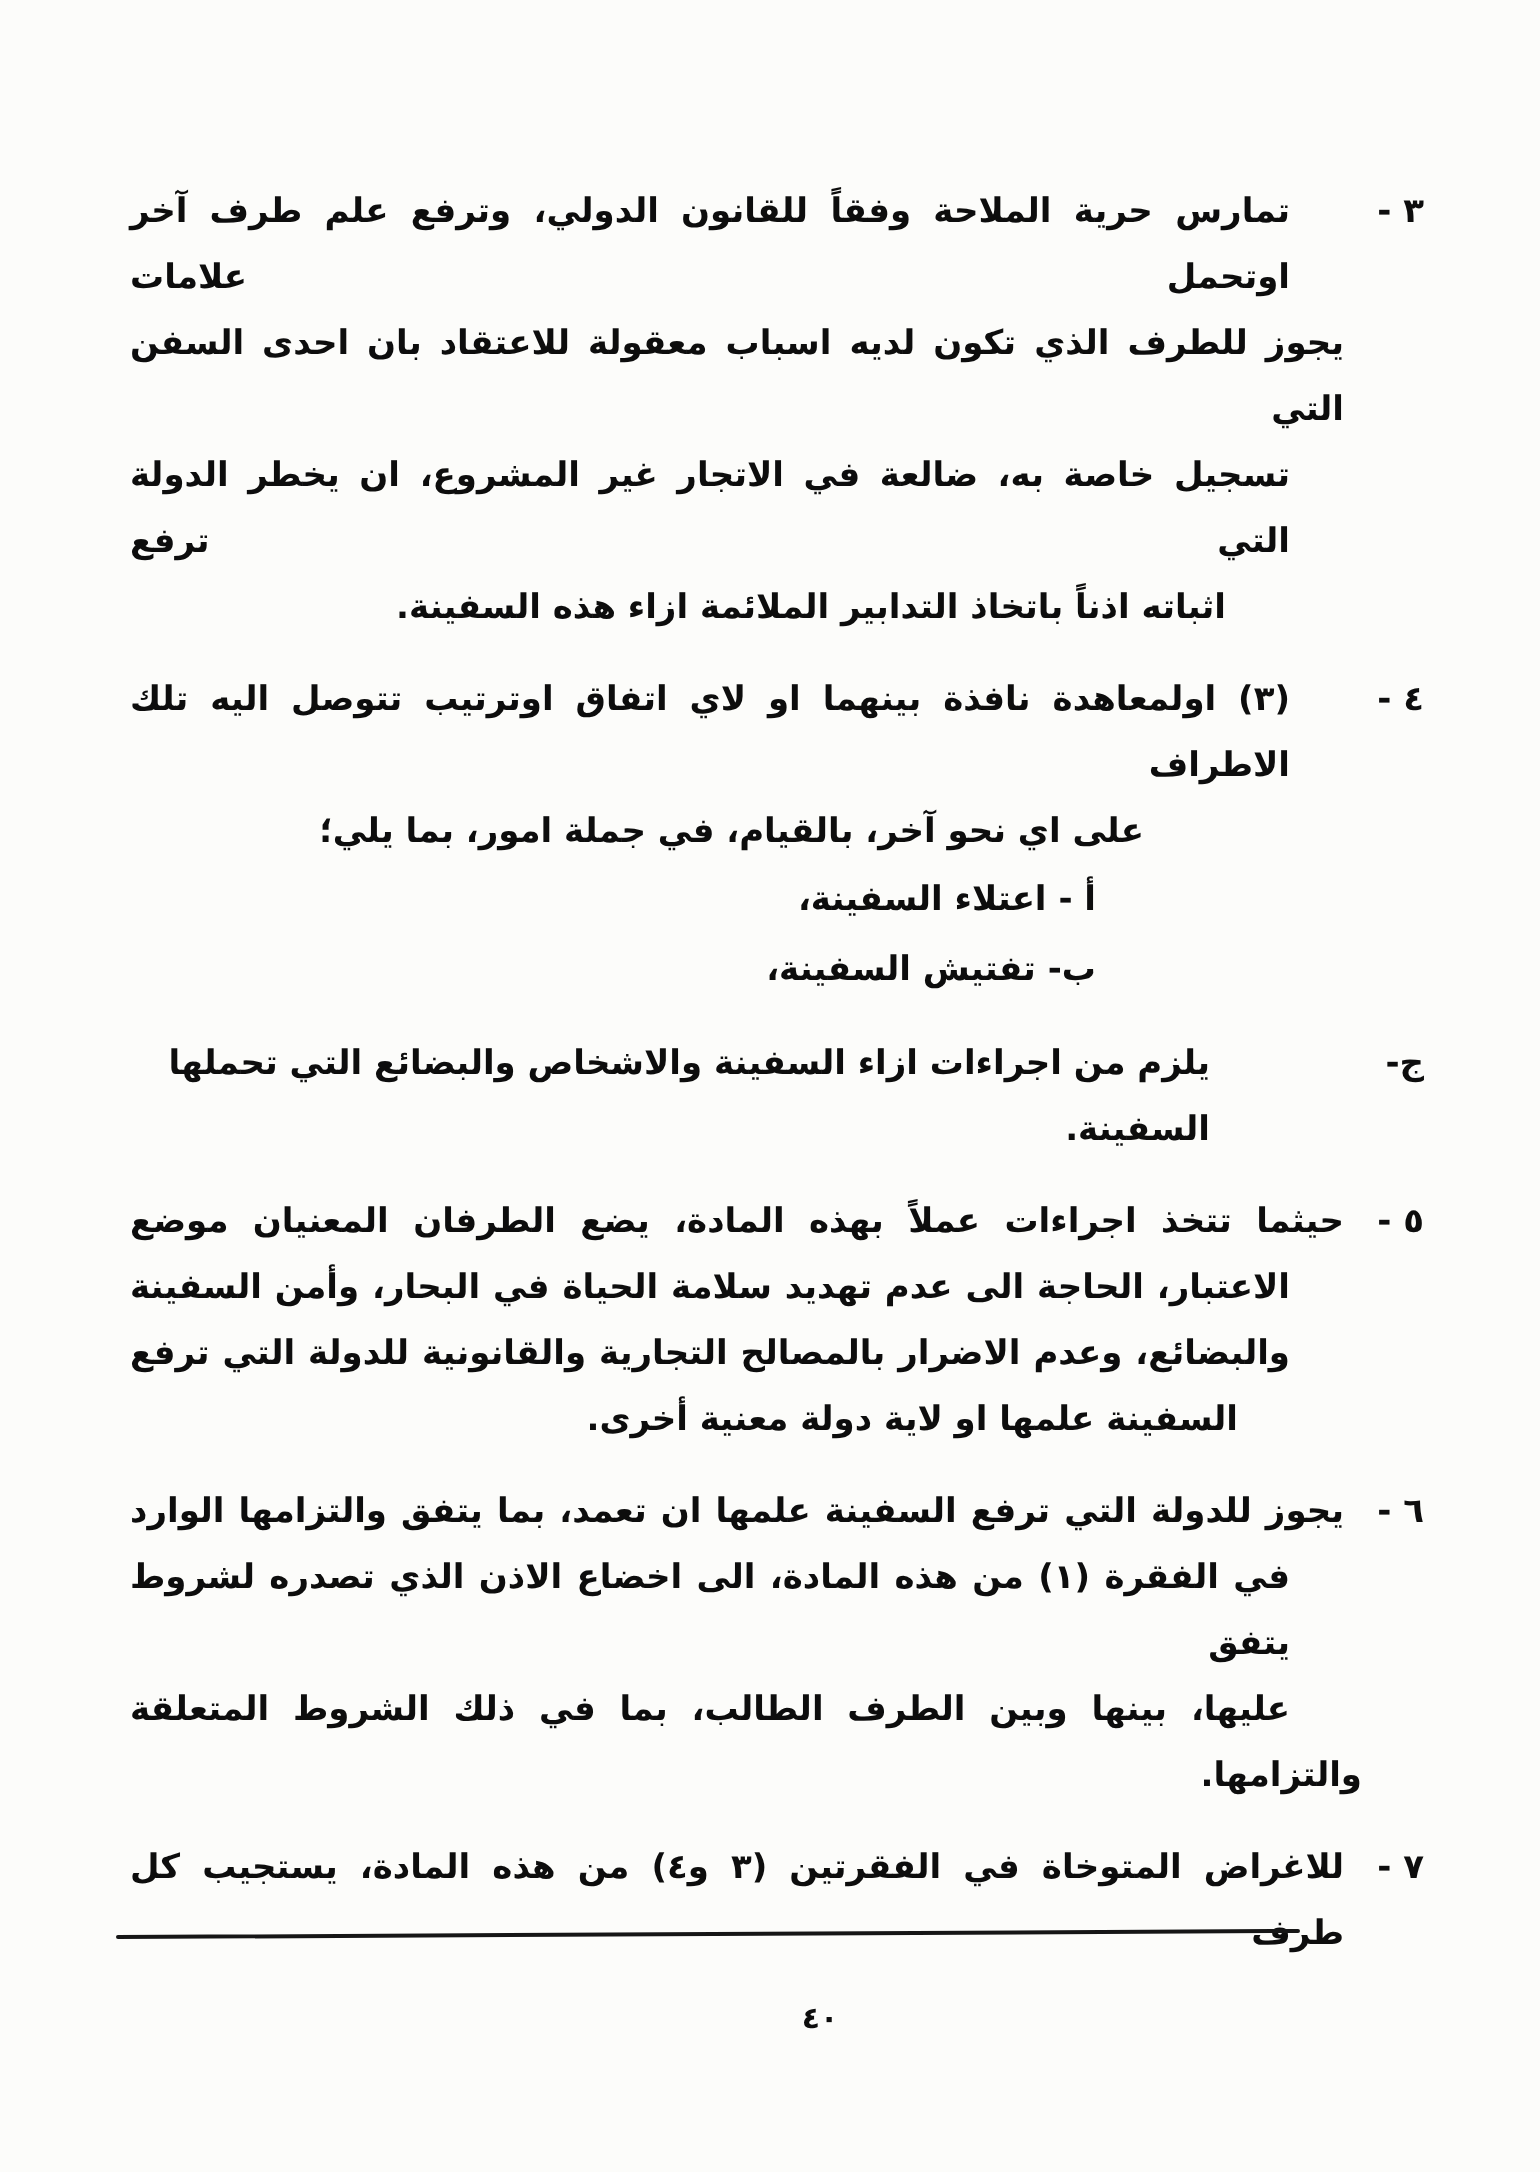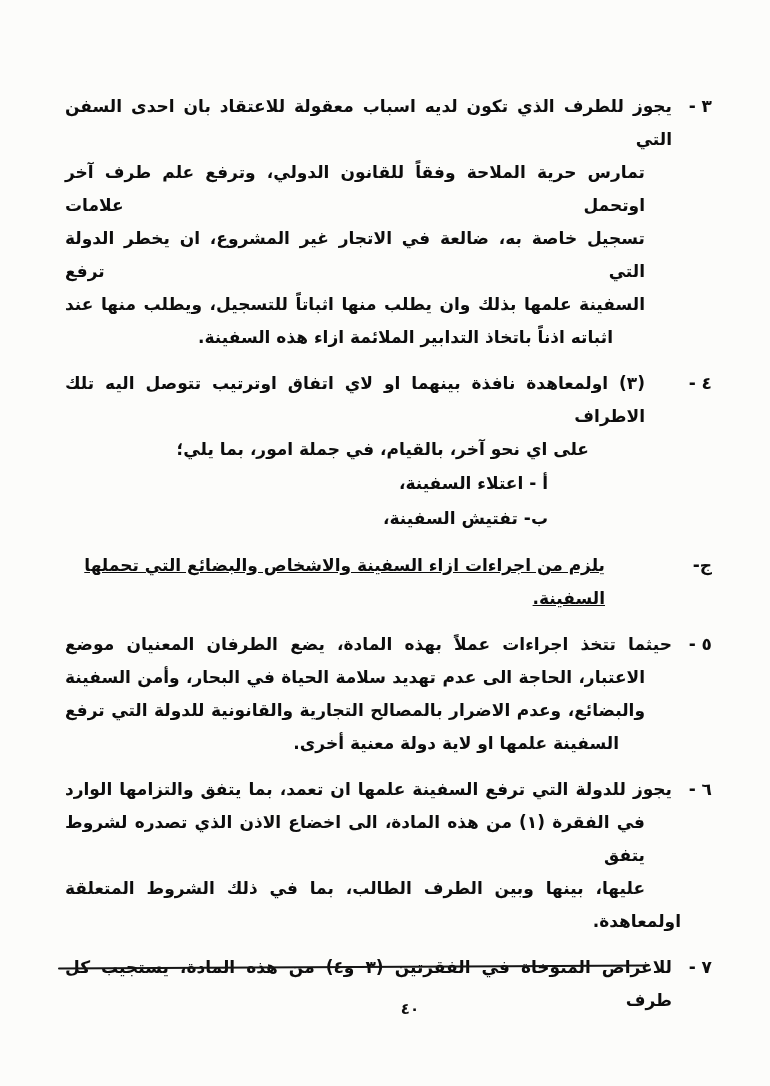--- a/index.html
+++ b/index.html
@@ -48,22 +48,22 @@
     text-align-last: justify;
   }
   
   .r {
     text-align: right;
   }
   
   .first { margin-right: -27px; }
   
   .i32 { margin-right: 32px; }
-  .i85 { margin-right: 56px; }
-  .i40 { margin-right: 40px; text-decoration: underline; }
+  .i85 { margin-right: 73px; }
+  .i40 { margin-right: 40px; }
   .i57 { margin-right: 26px; }
   .o36 { margin-right: -36px; }
   
   .subline {
     margin-right: 97px;
     font-size: 17px;
     line-height: 35px;
     text-align: right;
   }
   .footer-rule {
@@ -89,24 +89,23 @@
   }
 </style>
 </head>
 <body>
 
 <div class="page">
   <div class="text-block">
 
     <section class="item">
       <span class="marker">٣ -</span>
+      <div class="ln j">تمارس حرية الملاحة وفقاً للقانون الدولي، وترفع علم طرف آخر اوتحمل علامات</div>
       <div class="ln j first">يجوز للطرف الذي تكون لديه اسباب معقولة للاعتقاد بان احدى السفن التي</div>
-      <div class="ln j">تمارس حرية الملاحة وفقاً للقانون الدولي، وترفع علم طرف آخر اوتحمل علامات</div>
       <div class="ln j">تسجيل خاصة به، ضالعة في الاتجار غير المشروع، ان يخطر الدولة التي ترفع</div>
-      <div class="ln j">السفينة علمها بذلك وان يطلب منها اثباتاً للتسجيل، ويطلب منها عند</div>
       <div class="ln r i32">اثباته اذناً باتخاذ التدابير الملائمة ازاء هذه السفينة.</div>
     </section>
 
     <section class="item">
       <span class="marker">٤ -</span>
       <div class="ln j">(٣) اولمعاهدة نافذة بينهما او لاي اتفاق اوترتيب تتوصل اليه تلك الاطراف</div>
       <div class="ln r i85">على اي نحو آخر، بالقيام، في جملة امور، بما يلي؛</div>
       <div class="subline"><span>أ -</span> <span>اعتلاء السفينة،</span></div>
       <div class="subline"><span>ب-</span> <span>تفتيش السفينة،</span></div>
     </section>
@@ -122,21 +121,21 @@
       <div class="ln j">الاعتبار، الحاجة الى عدم تهديد سلامة الحياة في البحار، وأمن السفينة</div>
       <div class="ln j">والبضائع، وعدم الاضرار بالمصالح التجارية والقانونية للدولة التي ترفع</div>
       <div class="ln r i57">السفينة علمها او لاية دولة معنية أخرى.</div>
     </section>
 
     <section class="item">
       <span class="marker">٦ -</span>
       <div class="ln j first">يجوز للدولة التي ترفع السفينة علمها ان تعمد، بما يتفق والتزامها الوارد</div>
       <div class="ln j">في الفقرة (١) من هذه المادة، الى اخضاع الاذن الذي تصدره لشروط يتفق</div>
       <div class="ln j">عليها، بينها وبين الطرف الطالب، بما في ذلك الشروط المتعلقة</div>
-      <div class="ln r o36">اولمعاهدة.</div>
+      <div class="ln r o36">والتزامها.</div>
     </section>
 
     <section class="item">
       <span class="marker">٧ -</span>
       <div class="ln j first">للاغراض المتوخاة في الفقرتين (٣ و٤) من هذه المادة، يستجيب كل طرف</div>
 
     </section>
 
   </div>
 

